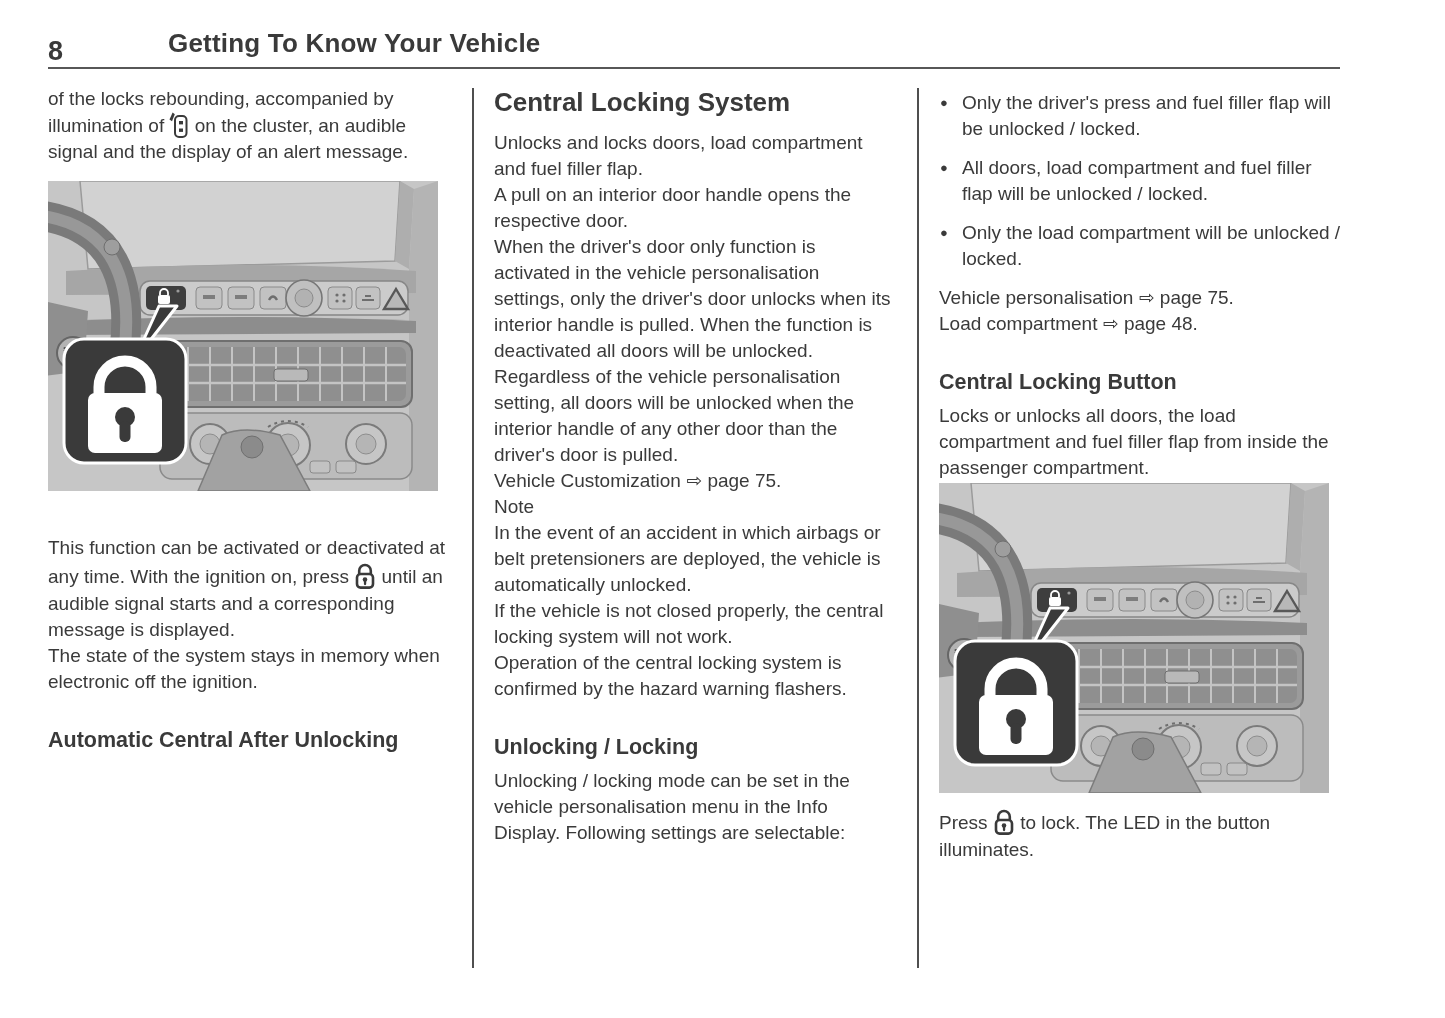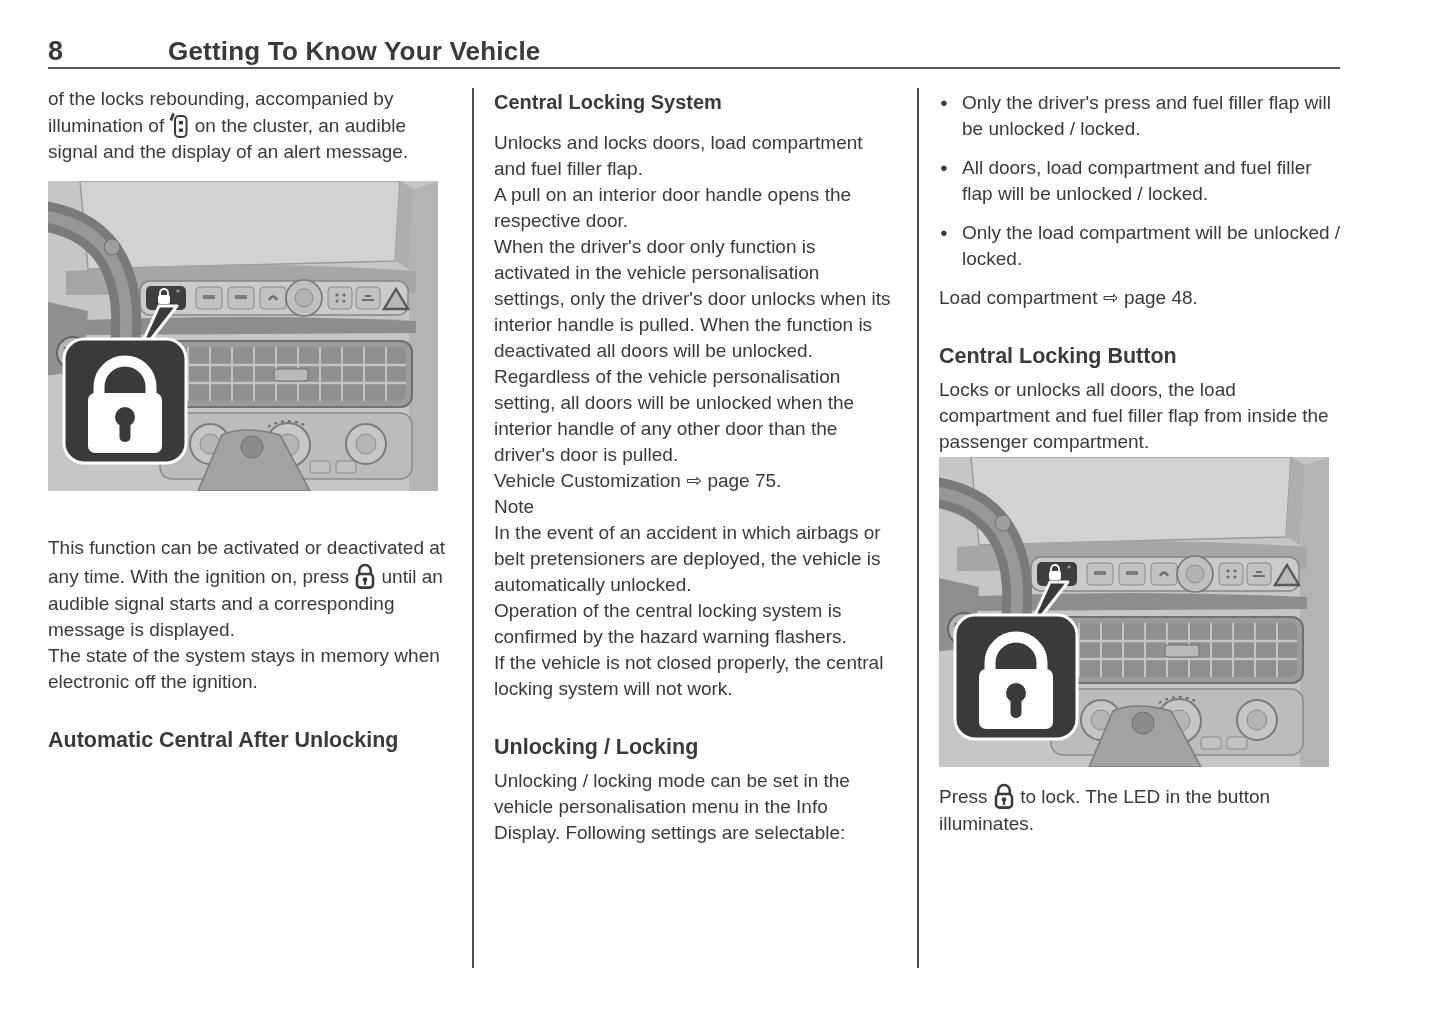--- a/index.html
+++ b/index.html
@@ -2,31 +2,31 @@
 <html><head>
 <meta charset="utf-8">
 <style>
   html,body{margin:0;padding:0;}
   body{
     width:1445px;height:1018px;position:relative;background:#ffffff;
     font-family:"Liberation Sans","DejaVu Sans",sans-serif;color:#3a3a3a;
     overflow:hidden;
   }
   .hdr-num{position:absolute;left:48px;top:36px;font-size:27px;font-weight:bold;}
-  .hdr-title{position:absolute;left:168px;top:36px;font-size:26px;font-weight:bold;letter-spacing:.2px;}
+  .hdr-title{position:absolute;left:168px;top:28px;font-size:26px;font-weight:bold;letter-spacing:.2px;}
   .hdr-rule{position:absolute;left:48px;top:67px;width:1292px;height:2px;background:#575757;}
   .vrule{position:absolute;top:88px;width:2px;height:880px;background:#4f4f4f;}
   #vrule1{left:472px;}
   #vrule2{left:917px;}
   .col{position:absolute;top:86px;font-size:19px;line-height:26px;}
   #col1{left:48px;width:400px;}
   #col2{left:494px;width:400px;}
   #col3{left:939px;width:402px;}
   p{margin:0;}
-  h2.big{font-size:20px;line-height:32px;font-weight:bold;margin:0 0 12px 0;}
+  h2.big{font-size:26px;line-height:32px;font-weight:bold;margin:0 0 12px 0;}
   h3.sub{font-size:21.5px;line-height:26px;font-weight:bold;margin:32px 0 8px 0;}
   .note{font-weight:normal;}
   .figure{margin:16px 0 44px 0;}
   .figure3{margin:2px 0 14px 0;}
   .dash-svg{display:block;width:390px;height:310px;}
   ul.bullets{list-style:none;margin:4px 0 0 0;padding:0;}
   ul.bullets li{position:relative;padding-left:23px;margin-bottom:13px;}
   ul.bullets .dot{position:absolute;left:1px;top:0;font-size:13px;}
   .xref{margin-top:12px;}
   .press{margin-top:5px;}
@@ -162,41 +162,42 @@
 
 <div class="col" id="col2">
   <h2 class="big">Central Locking System</h2>
   <p>Unlocks and locks doors, load compartment and fuel filler flap.</p>
   <p>A pull on an interior door handle opens the respective door.</p>
   <p>When the driver's door only function is activated in the vehicle personalisation settings, only the driver's door unlocks when its interior handle is pulled. When the function is deactivated all doors will be unlocked.</p>
   <p>Regardless of the vehicle personalisation setting, all doors will be unlocked when the interior handle of any other door than the driver's door is pulled.</p>
   <p>Vehicle Customization ⇨ page 75.</p>
   <p class="note">Note</p>
   <p>In the event of an accident in which airbags or belt pretensioners are deployed, the vehicle is automatically unlocked.</p>
+  <p>If the vehicle is not closed properly, the central locking system will not work.</p>
   <p>Operation of the central locking system is confirmed by the hazard warning flashers.</p>
-  <p>If the vehicle is not closed properly, the central locking system will not work.</p>
   <h3 class="sub">Unlocking / Locking</h3>
   <p>Unlocking / locking mode can be set in the vehicle personalisation menu in the Info Display. Following settings are selectable:</p>
 </div>
 
 <div class="col" id="col3">
   <ul class="bullets">
     <li>
       <span class="dot">●</span>
       <span>Only the driver's press and fuel filler flap will be unlocked / locked.</span>
     </li>
     <li>
       <span class="dot">●</span>
       <span>All doors, load compartment and fuel filler flap will be unlocked / locked.</span>
     </li>
     <li>
       <span class="dot">●</span>
       <span>Only the load compartment will be unlocked / locked.</span>
     </li>
   </ul>
+  <p class="xref">Vehicle personalisation ⇨ page 75.</p>
   <p>Load compartment ⇨ page 48.</p>
 
   <h3 class="sub">Central Locking Button</h3>
   <p>Locks or unlocks all doors, the load compartment and fuel filler flap from inside the passenger compartment.</p>
 
   <div class="figure3">
     <svg class="dash-svg" viewBox="0 0 390 310">
       <rect width="390" height="310" fill="#c6c6c6"></rect>
       <polygon points="32,0 352,0 347,80 40,88" fill="#d2d2d2" stroke="#9b9b9b" stroke-width="1.5"></polygon>
       <polygon points="352,0 366,8 361,88 347,80" fill="#aeaeae"></polygon>

